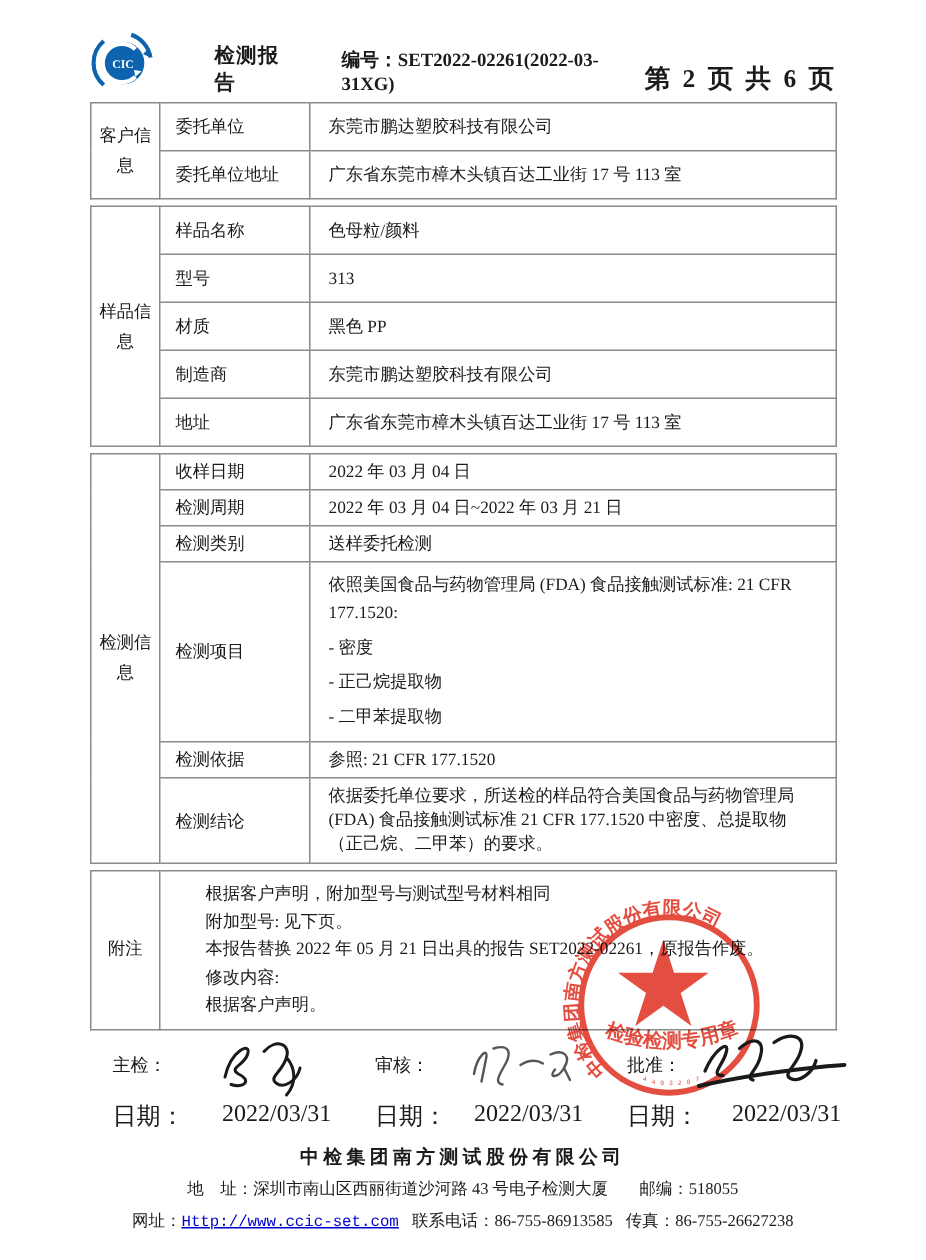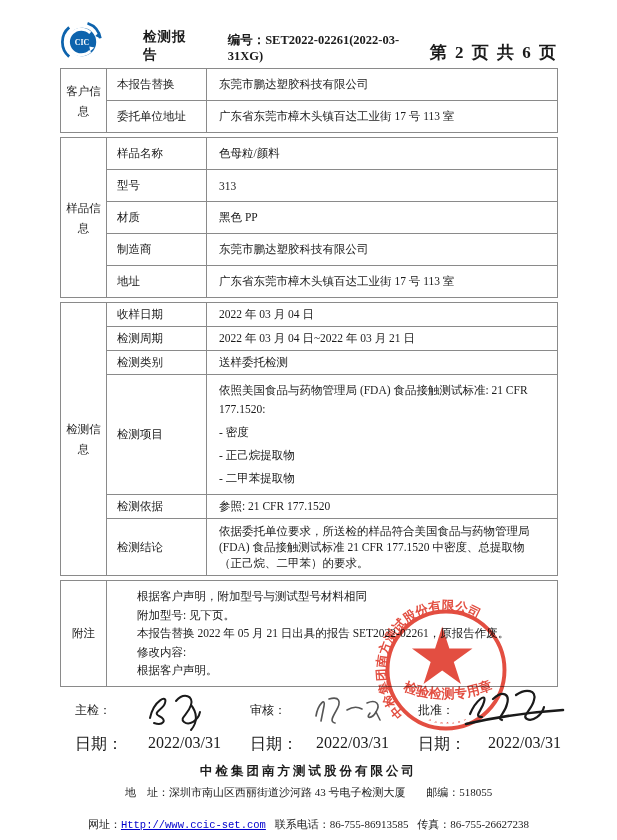--- a/index.html
+++ b/index.html
@@ -39,21 +39,21 @@
   .d-val { position:absolute; }
 
   
   .seal { position:absolute; left:368px; top:592px; width:156px; height:156px; z-index:5;
           mix-blend-mode:multiply; pointer-events:none; }
 
   
   .foot { position:absolute; left:0; top:763px; width:617px; text-align:center; }
   .foot-co { font-size:12.5px; font-weight:bold; letter-spacing:3px; }
   .foot-line { font-size:11px; margin-top:5px; }
-  .foot-line2 { font-size:11px; margin-top:17px; }
+  .foot-line2 { font-size:11px; margin-top:6px; }
   .url { color:#0000cc; text-decoration:underline; font-family:"Liberation Mono", monospace; font-size:10.5px; }
 </style>
 </head>
 <body>
 
 <div class="page">
   <div class="content">
 
     <div class="hdr">
       <svg class="logo" viewBox="0 0 48 48">
@@ -67,21 +67,21 @@
       </svg>
       <span class="hdr-title">检测报告</span>
       <span class="hdr-no"><span>编号：</span><span>SET2022-02261(2022-03-31XG)</span></span>
       <span class="hdr-page">第 2 页 共 6 页</span>
     </div>
 
     <table class="sec">
       <tbody>
           <tr class="r32">
         <td class="seclab" rowspan="2">客户信息</td>
-        <td class="flab">本报告替换</td>
+        <td class="flab">委托单位</td>
         <td class="fval">东莞市鹏达塑胶科技有限公司</td>
       </tr>
       <tr class="r32">
         <td class="flab">委托单位地址</td>
         <td class="fval">广东省东莞市樟木头镇百达工业街 17 号 113 室</td>
       </tr>
     </tbody>
       </table>
 
     <table class="sec">

